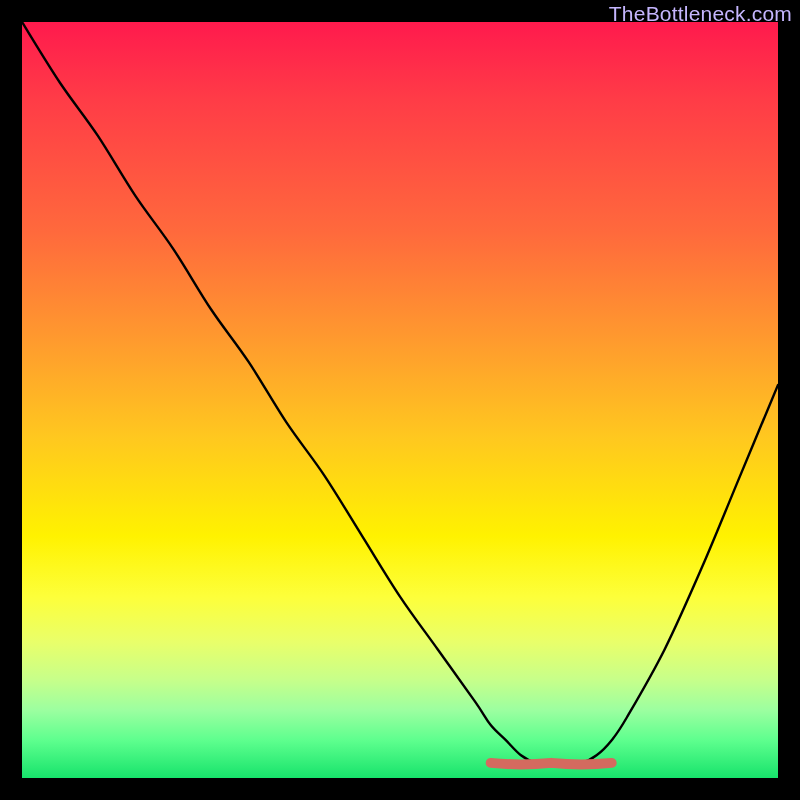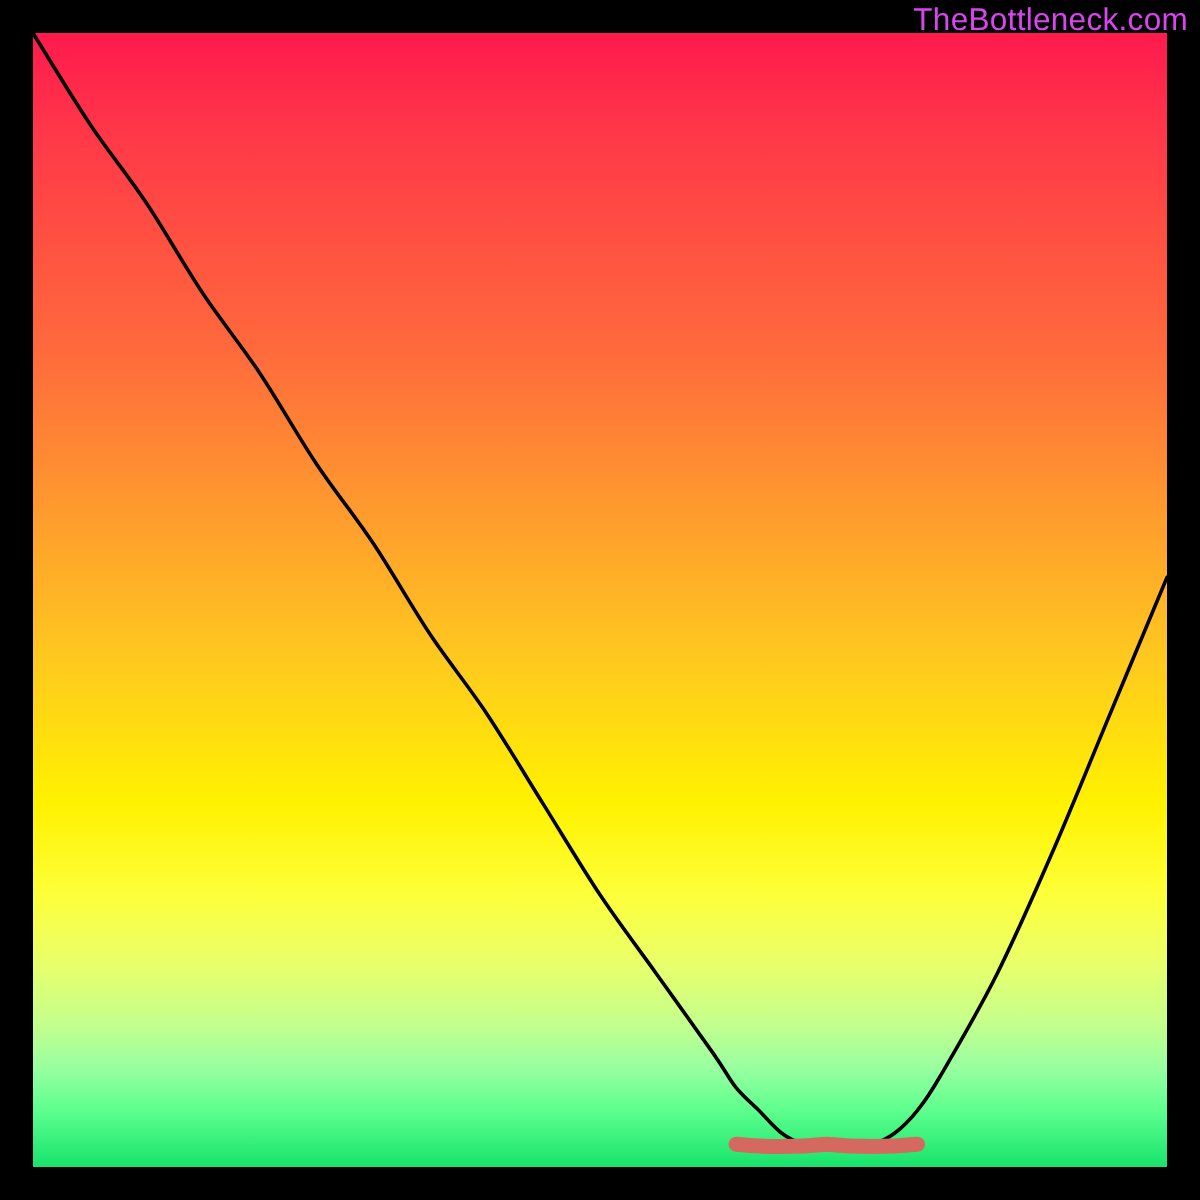--- a/index.html
+++ b/index.html
@@ -45,21 +45,21 @@
     position: absolute;
     left: 0;
     top: 0;
     width: 756px;
     height: 756px;
   }
   .attribution {
     position: absolute;
     top: 2px;
     right: 8px;
-    color: #d946ef;
+    color: #c4b5fd;
     font-size: 21px;
     font-weight: 400;
     letter-spacing: 0.2px;
     z-index: 5;
   }
 </style>
 </head>
 <body>
 
 <div class="attribution">TheBottleneck.com</div>

